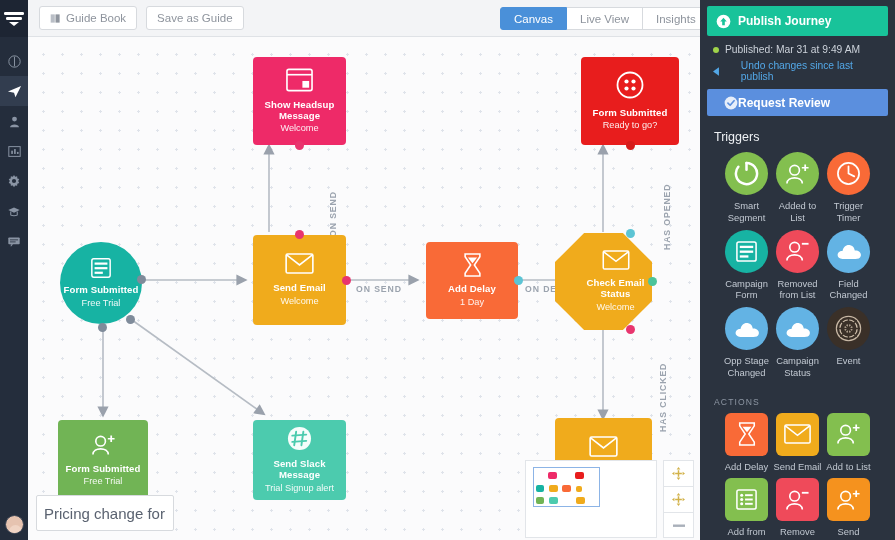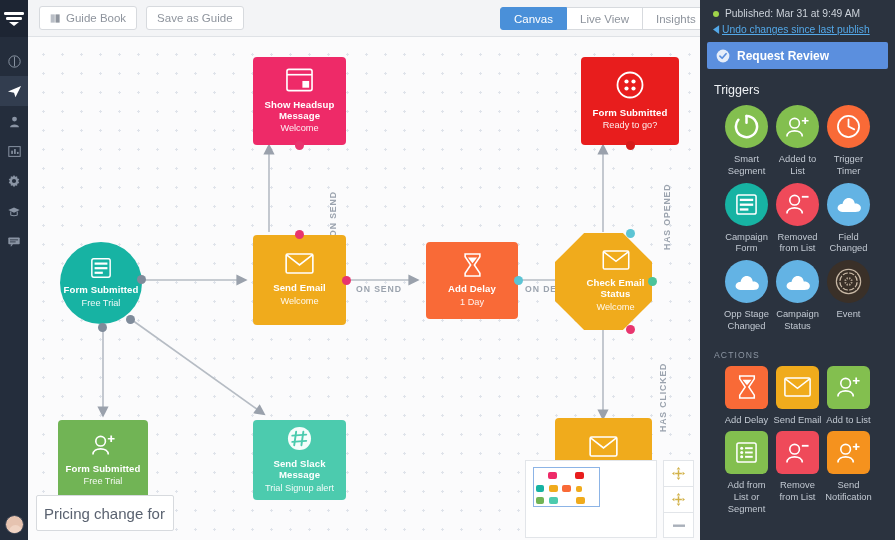--- a/index.html
+++ b/index.html
@@ -127,24 +127,24 @@
   }
   .publish-btn {
     height: 30px; margin: 6px 7px 0 7px; background: #18c39a;
     display: flex; align-items: center; gap: 7px; padding-left: 9px;
     color: #fff; font-size: 12px; font-weight: bold; cursor: pointer;
     border-radius: 2px;
   }
   .pub-info { padding: 8px 12px 6px 13px; }
   .pub-row { font-size: 10.3px; color: #ccd2da; display: flex; align-items: center; gap: 6px; margin-bottom: 5px; }
   .pub-dot { width: 6px; height: 6px; border-radius: 50%; background: #9fd34a; flex: none; }
-  .pub-undo { font-size: 10.3px; color: #53a8e8; display: flex; align-items: center; gap: 2px; cursor: pointer; text-decoration: underline; }
+  .pub-undo { font-size: 10.3px; color: #53a8e8; display: flex; align-items: center; gap: 21px; cursor: pointer; }
   .review-btn {
     height: 27px; margin: 1px 7px 0 7px; background: #5b8fde;
-    display: flex; align-items: center; gap: 7px; padding-left: 9px;
+    display: flex; align-items: center; padding-left: 17px;
     color: #fff; font-size: 12px; font-weight: bold; cursor: pointer;
     border-radius: 2px;
   }
   .sect-title { color: #eef1f4; font-size: 12.5px; padding: 14px 0 8px 14px; }
   .sect-title.small { font-size: 8.6px; letter-spacing: 1.1px; color: #8d96a3; padding-top: 12px; padding-bottom: 6px; }
   .grid { display: grid; grid-template-columns: repeat(3, 1fr); padding: 0 21px; }
   .palette-item { display: flex; flex-direction: column; align-items: center; cursor: pointer; margin-bottom: 6px; }
   .pi-ico { width: 43px; height: 43px; display: flex; align-items: center; justify-content: center; }
   .pi-ico.round { border-radius: 50%; }
   .pi-ico.sq { border-radius: 6px; }
@@ -413,20 +413,27 @@
             <rect x="1" y="1.5" width="12" height="2.4" fill="currentColor"></rect>
           </svg>
       </div>
     </div>
 
     <input class="name-input" value="Pricing change form" style="">
   </div>
 
   <div class="rpanel">
 
+    <div class="publish-btn">
+      <svg width="15" height="15" viewBox="0 0 16 16">
+        <circle cx="8" cy="8" r="7.3" fill="#fff"></circle>
+        <path d="M8 4 L11.5 8 L9.4 8 L9.4 12 L6.6 12 L6.6 8 L4.5 8 Z" fill="#18c39a"></path>
+      </svg>
+      <span>Publish Journey</span>
+    </div>
 
     <div class="pub-info">
       <div class="pub-row">
         <span class="pub-dot"></span>
         <span>Published: Mar 31 at 9:49 AM</span>
       </div>
       <div class="pub-undo">
         <svg width="7" height="9" viewBox="0 0 8 10">
             <path d="M7 0 L0 5 L7 10 Z" fill="#53a8e8"></path>
           </svg>

